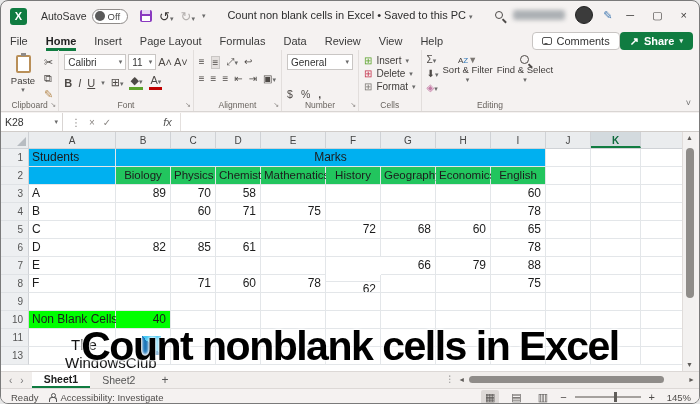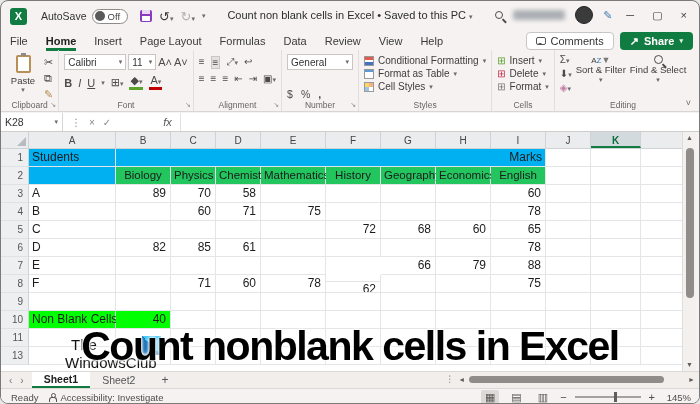--- a/index.html
+++ b/index.html
@@ -29,21 +29,21 @@
                left:6px; top:8px; }
   .smudge { width:52px; height:10px; background:#9aa0a5; border-radius:3px; filter:blur(2px); opacity:.8; }
   .avatar { width:18px; height:18px; border-radius:50%; background:#3b3b3b; border:1px solid #222; }
   .winbtn { font-size:11px; color:#3c3a38; padding:0 4px; }
 
   
   .menubar { position:absolute; left:0; top:30px; width:100%; height:19px; display:flex; align-items:center; }
   .mtab { font-size:11px; color:#3a3a3a; padding:2px 9px; position:relative; white-space:nowrap; }
   .mtab.active { font-weight:bold; color:#1e1e1e; }
   .mtab.active:after { content:""; position:absolute; left:9px; right:9px; bottom:-2px; height:2.5px; background:#107C41; }
-  .mb-right { position:absolute; right:6px; top:1px; display:flex; gap:6px; align-items:center; }
+  .mb-right { position:absolute; right:6px; top:1px; display:flex; gap:0; align-items:center; }
   .btn-comments { display:flex; align-items:center; gap:5px; background:#fff; border:1px solid #c8c5c3;
                   border-radius:4px; padding:2px 9px; font-size:11px; color:#333; }
   .bubble { width:10px; height:8px; border:1.2px solid #555; border-radius:2px; position:relative; }
   .bubble:after { content:""; position:absolute; left:1px; bottom:-3px; border:2px solid transparent; border-top-color:#555; }
   .btn-share { display:flex; align-items:center; gap:5px; background:#107C41; border-radius:4px; padding:2.5px 10px;
                font-size:11px; color:#fff; font-weight:bold; }
 
   
   .ribbon { position:absolute; left:0; top:49px; width:100%; height:62px; border-bottom:1px solid #d9d5d3;
             display:flex; }
@@ -298,40 +298,20 @@
         </div>
         <div class="numrow" style="font-size:8.5px;">
           <span>←.0</span>
           <span>.0→</span>
         </div>
       </div>
       <div class="glabel">Number</div>
       <div class="launcher">↘</div>
     </div>
 
-    <div class="rgroup">
-      <div class="stylecol">
-        <div class="stylerow">
-          <span class="sw-cf"></span>
-          <span>Conditional Formatting</span>
-          <span class="chev">▾</span>
-        </div>
-        <div class="stylerow">
-          <span class="sw-ft"></span>
-          <span>Format as Table</span>
-          <span class="chev">▾</span>
-        </div>
-        <div class="stylerow">
-          <span class="sw-cs"></span>
-          <span>Cell Styles</span>
-          <span class="chev">▾</span>
-        </div>
-      </div>
-      <div class="glabel">Styles</div>
-    </div>
 
     <div class="rgroup">
       <div class="cellscol">
         <div class="stylerow">
           <span style="color:#5BA32B">⊞</span>
           <span>Insert</span>
           <span class="chev">▾</span>
         </div>
         <div class="stylerow">
           <span style="color:#c4314b">⊞</span>
@@ -396,21 +376,21 @@
         <div class="colhd" style="width: 55px;">G</div>
         <div class="colhd" style="width: 55px;">H</div>
         <div class="colhd" style="width: 55px;">I</div>
         <div class="colhd" style="width: 45px;">J</div>
         <div class="colhd sel" style="width: 50px;">K</div>
       </div>
     <div id="grid-rows">
         <div class="grow">
           <div class="rownum">1</div>
           <div class="cell hd" style="width: 87px;">Students</div>
-          <div class="cell hd ctr" style="width: 430px; text-align: right;">Marks</div>
+          <div class="cell hd ctr" style="width: 430px;">Marks</div>
           <div class="cell" style="width: 45px;"></div>
           <div class="cell" style="width: 50px;"></div>
           <div class="filler"></div>
         </div>
         <div class="grow">
           <div class="rownum">2</div>
           <div class="cell hd" style="width: 87px;"></div>
           <div class="cell hl ctr" style="width: 55px;">Biology</div>
           <div class="cell hl ctr" style="width: 45px;">Physics</div>
           <div class="cell hl ctr" style="width: 45px;">Chemistry</div>

